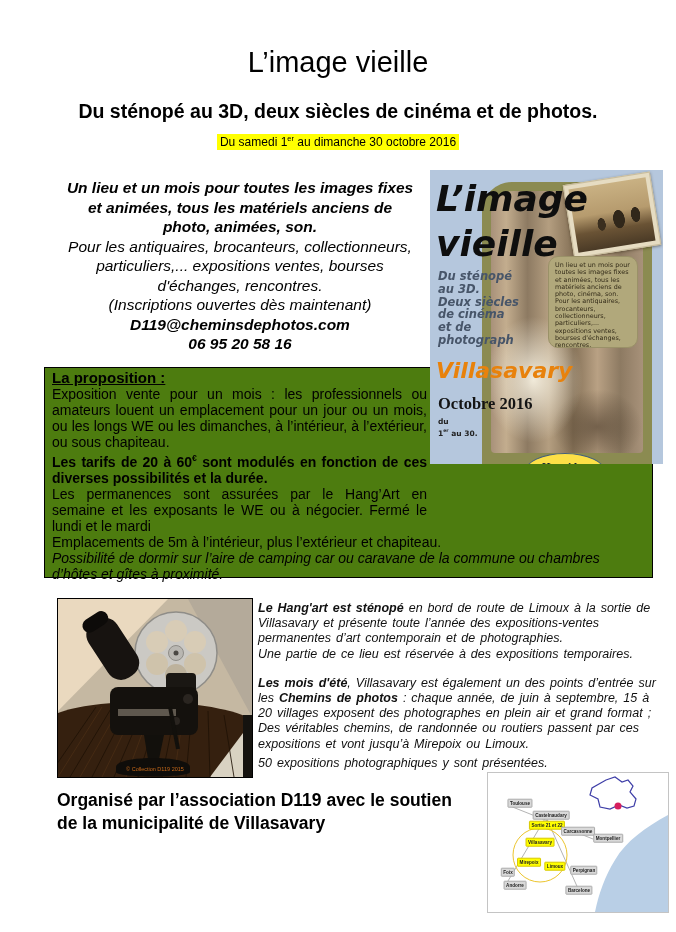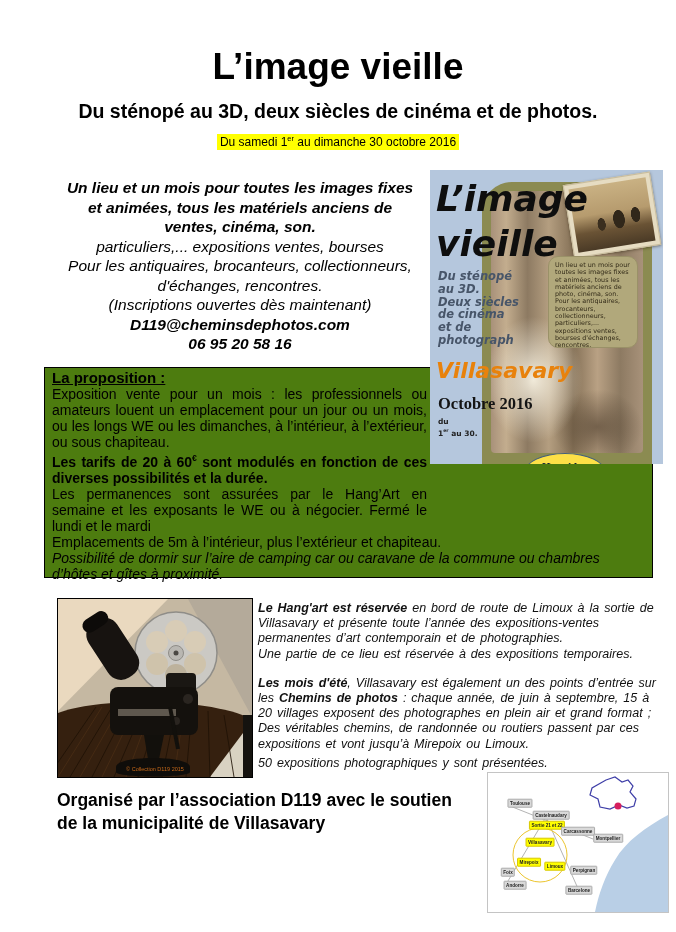--- a/index.html
+++ b/index.html
@@ -5,21 +5,21 @@
   html,body{margin:0;padding:0;background:#ffffff;}
   body{font-family:"Liberation Sans",sans-serif;color:#000;}
   #page{position:relative;width:676px;height:932px;background:#fff;overflow:hidden;}
 
   
   .location{position:absolute;top:27px;left:0;width:676px;text-align:center;
     font-size:15px;font-weight:bold;}
   .cursor{display:inline-block;width:0;border-left:1.6px solid #000;height:15px;
     vertical-align:-2px;margin-left:1px;}
   .doc-title{position:absolute;top:46px;left:0;width:676px;text-align:center;
-    font-size:37px;font-weight:700;letter-spacing:0;}
+    font-size:29px;font-weight:400;letter-spacing:0;}
   .doc-subtitle{position:absolute;top:100px;left:0;width:676px;text-align:center;
     font-size:19.5px;font-weight:bold;}
   .date-line{position:absolute;top:134px;left:0;width:676px;text-align:center;font-size:12px;}
   .date-line .hl{background:#ffff00;padding:1px 3px;}
   sup{font-size:62%;}
 
   
   .intro{position:absolute;top:178px;left:50px;width:380px;text-align:center;
     font-style:italic;font-size:15.5px;line-height:19.5px;}
   .intro .b{font-weight:bold;}
@@ -109,25 +109,25 @@
 
   <div class="doc-title">L’image vieille</div>
   <div class="doc-subtitle">Du sténopé au 3D, deux siècles de cinéma et de photos.</div>
 
   <div class="date-line"><span class="hl"><span>Du  samedi 1</span><sup>er</sup><span> au dimanche 30 octobre 2016</span></span></div>
 
   <div class="intro">
     <div class="b">
         <div>Un lieu et un mois pour toutes les images fixes</div>
         <div>et animées, tous les matériels anciens de</div>
-        <div>ventes, cinéma, son.</div>
+        <div>photo, animées, son.</div>
       </div>
     <div>
+        <div>Pour les antiquaires, brocanteurs, collectionneurs,</div>
         <div>particuliers,... expositions ventes, bourses</div>
-        <div>Pour les antiquaires, brocanteurs, collectionneurs,</div>
         <div>d'échanges, rencontres.</div>
         <div>(Inscriptions ouvertes dès maintenant)</div>
       </div>
     <div class="b">D119@cheminsdephotos.com</div>
     <div class="b">06 95 20 58 16</div>
   </div>
 
   <div class="poster">
     <div class="poster-frame"></div>
     <div class="poster-photo"></div>
@@ -219,21 +219,21 @@
         <circle cx="118" cy="122" r="4" fill="#2a2520"></circle>
         <path d="M86,136 L106,136 L101,160 L90,160 Z" fill="#12100c"></path>
         <path d="M58,168 C58,156 132,156 132,168 L132,173 C132,179 58,179 58,173 Z" fill="#0f0d0a"></path>
         <path d="M112,108 L120,150" stroke="#12100c" stroke-width="4"></path>
       </g>
       <text x="97" y="172" text-anchor="middle" font-size="5.5" fill="#c96a1a">© Collection D119 2015</text>
     </svg>
   </div>
 
   <div class="hangart">
-    <p><span class="b">Le Hang'art  est réservée</span><span> en bord de route de Limoux à la sortie de Villasavary et présente toute l’année  des expositions-ventes  permanentes d’art contemporain  et de photographies.</span></p>
+    <p><span class="b">Le Hang'art  est sténopé</span><span> en bord de route de Limoux à la sortie de Villasavary et présente toute l’année  des expositions-ventes  permanentes d’art contemporain  et de photographies.</span></p>
     <p>Une partie  de ce lieu  est réservée à des expositions  temporaires.</p>
     <div class="gap"></div>
     <p><span class="b">Les mois d'été</span><span>, Villasavary  est également  un des points d’entrée  sur les </span><span class="b">Chemins de photos</span><span> : chaque  année,  de juin à septembre,  15 à 20 villages exposent des photographes  en plein air et grand  format ; Des  véritables chemins, de randonnée  ou routiers passent  par ces expositions  et vont jusqu’à Mirepoix  ou Limoux.</span></p>
     <p style="margin-top:4px">50 expositions  photographiques   y sont présentées.</p>
   </div>
 
   <div class="organizer">
       <div>Organisé par l’association D119 avec le soutien</div>
       <div>de la municipalité de Villasavary</div>
     </div>

